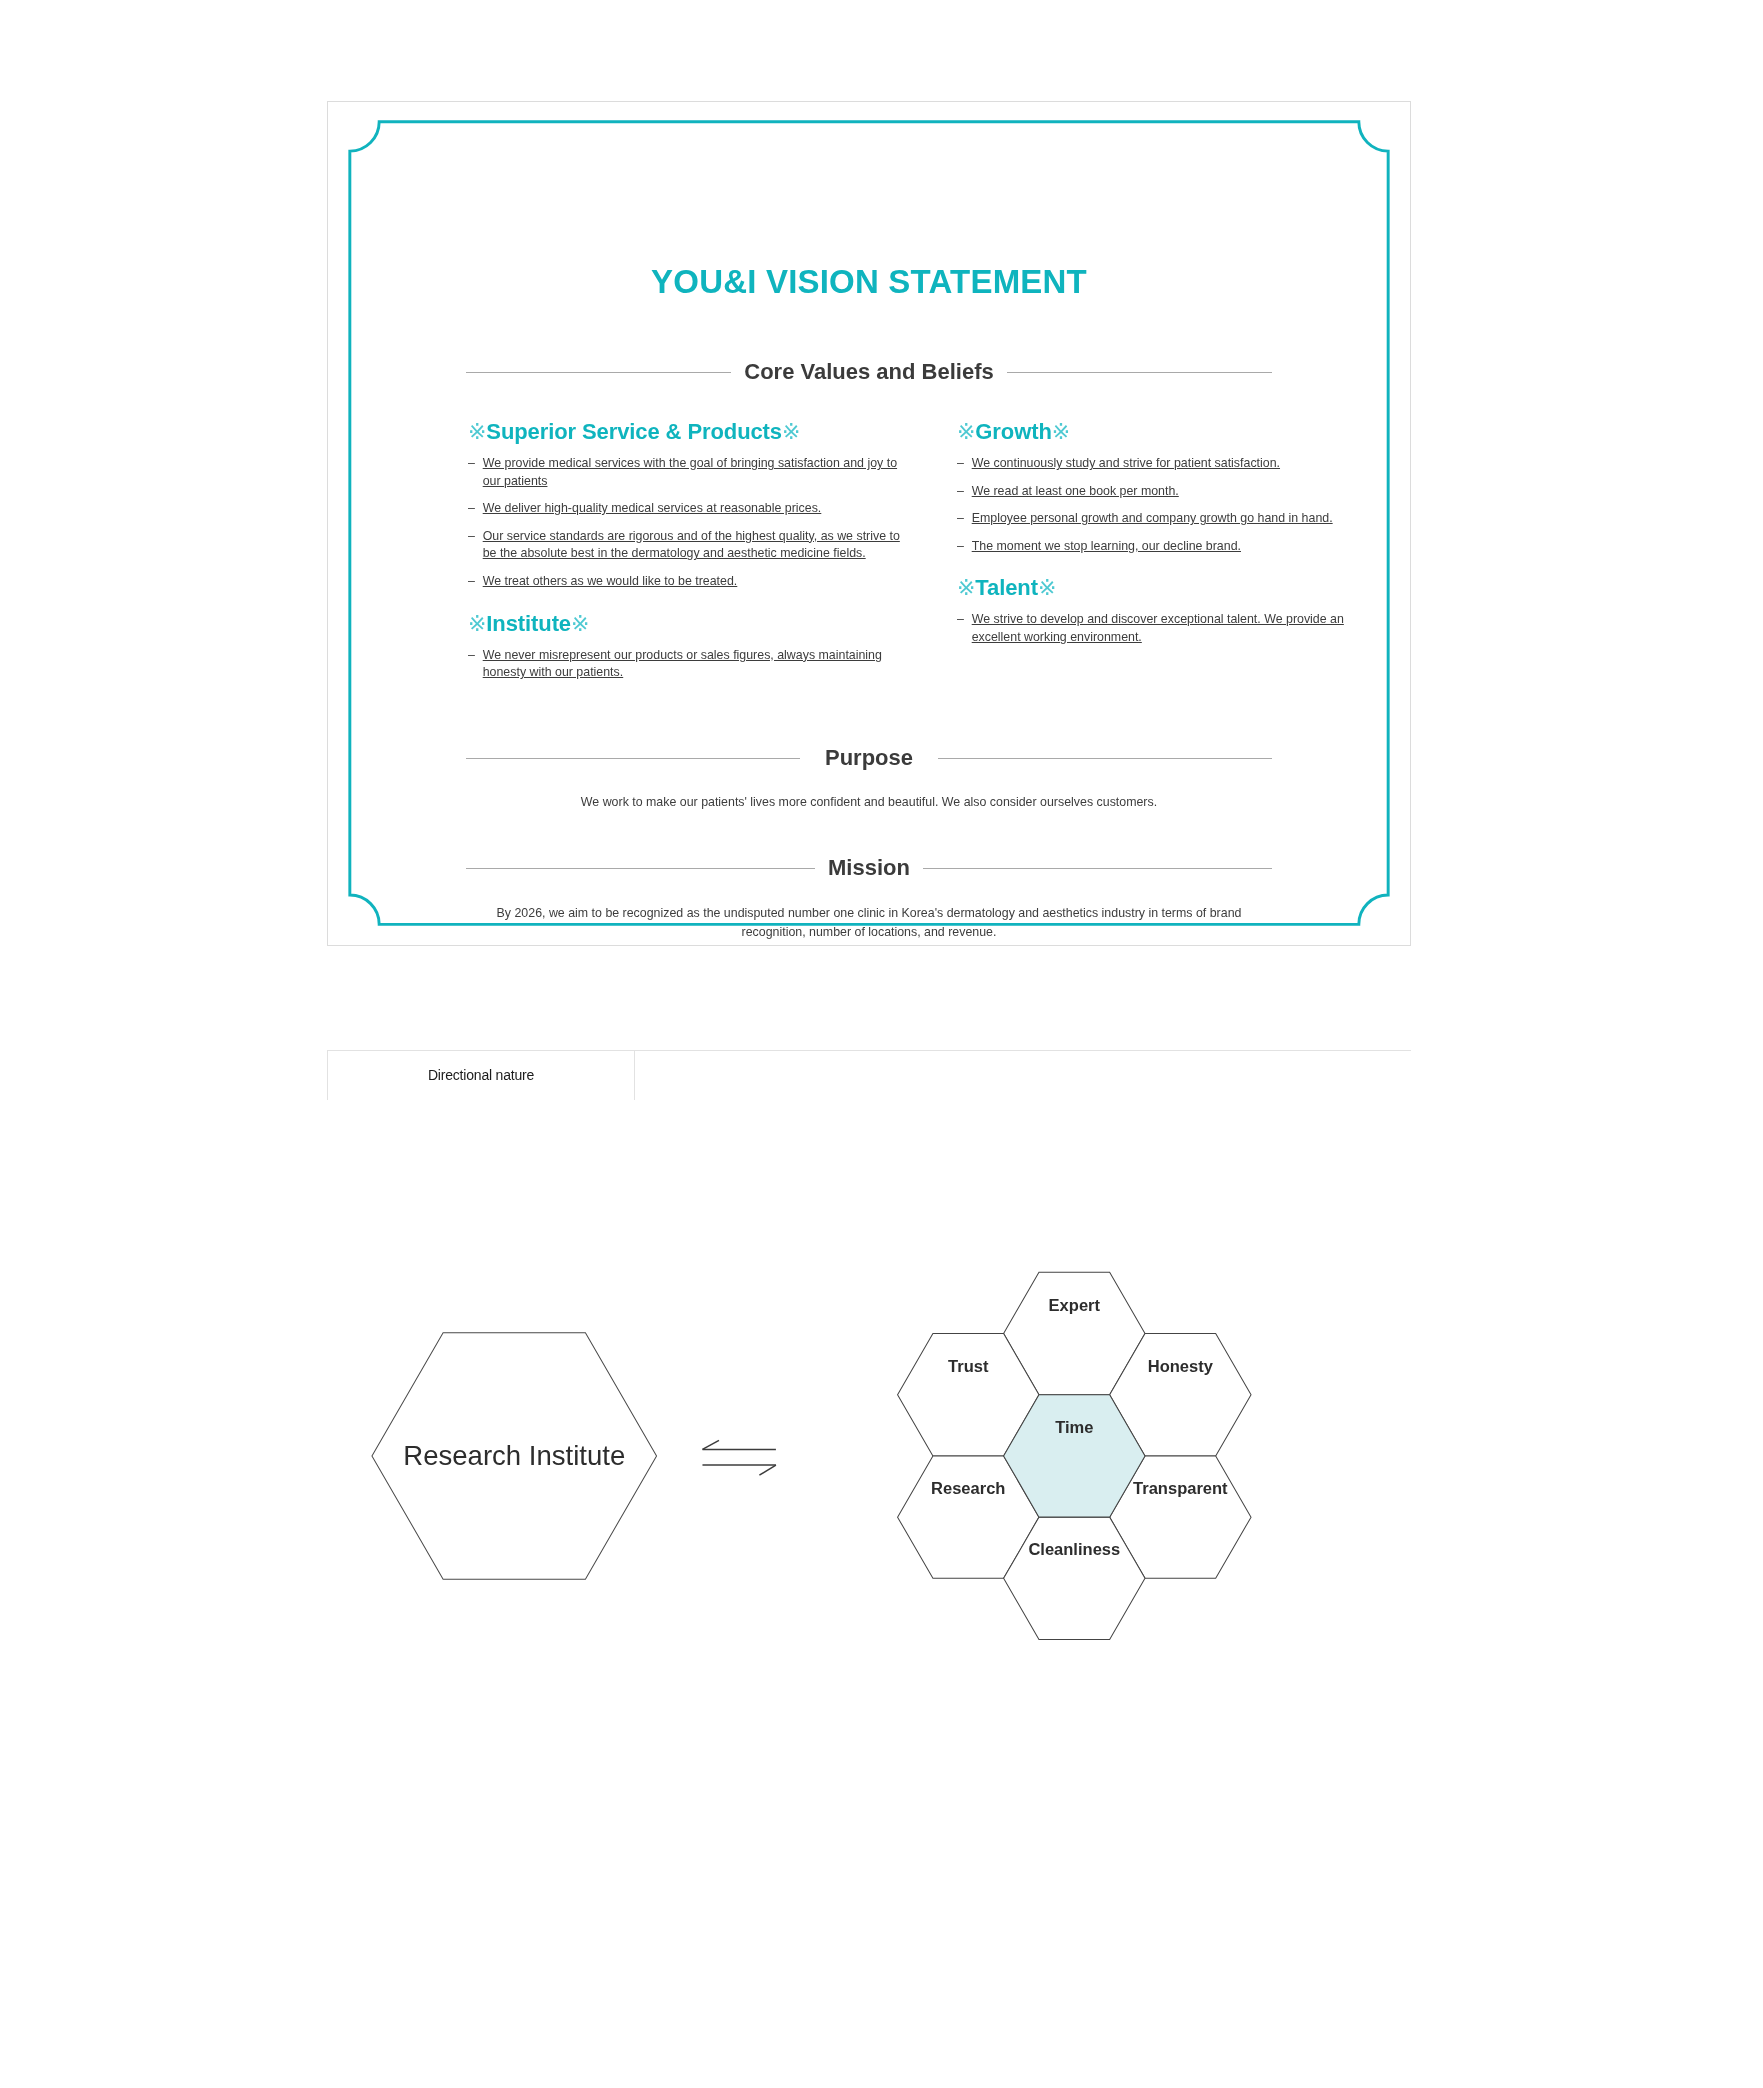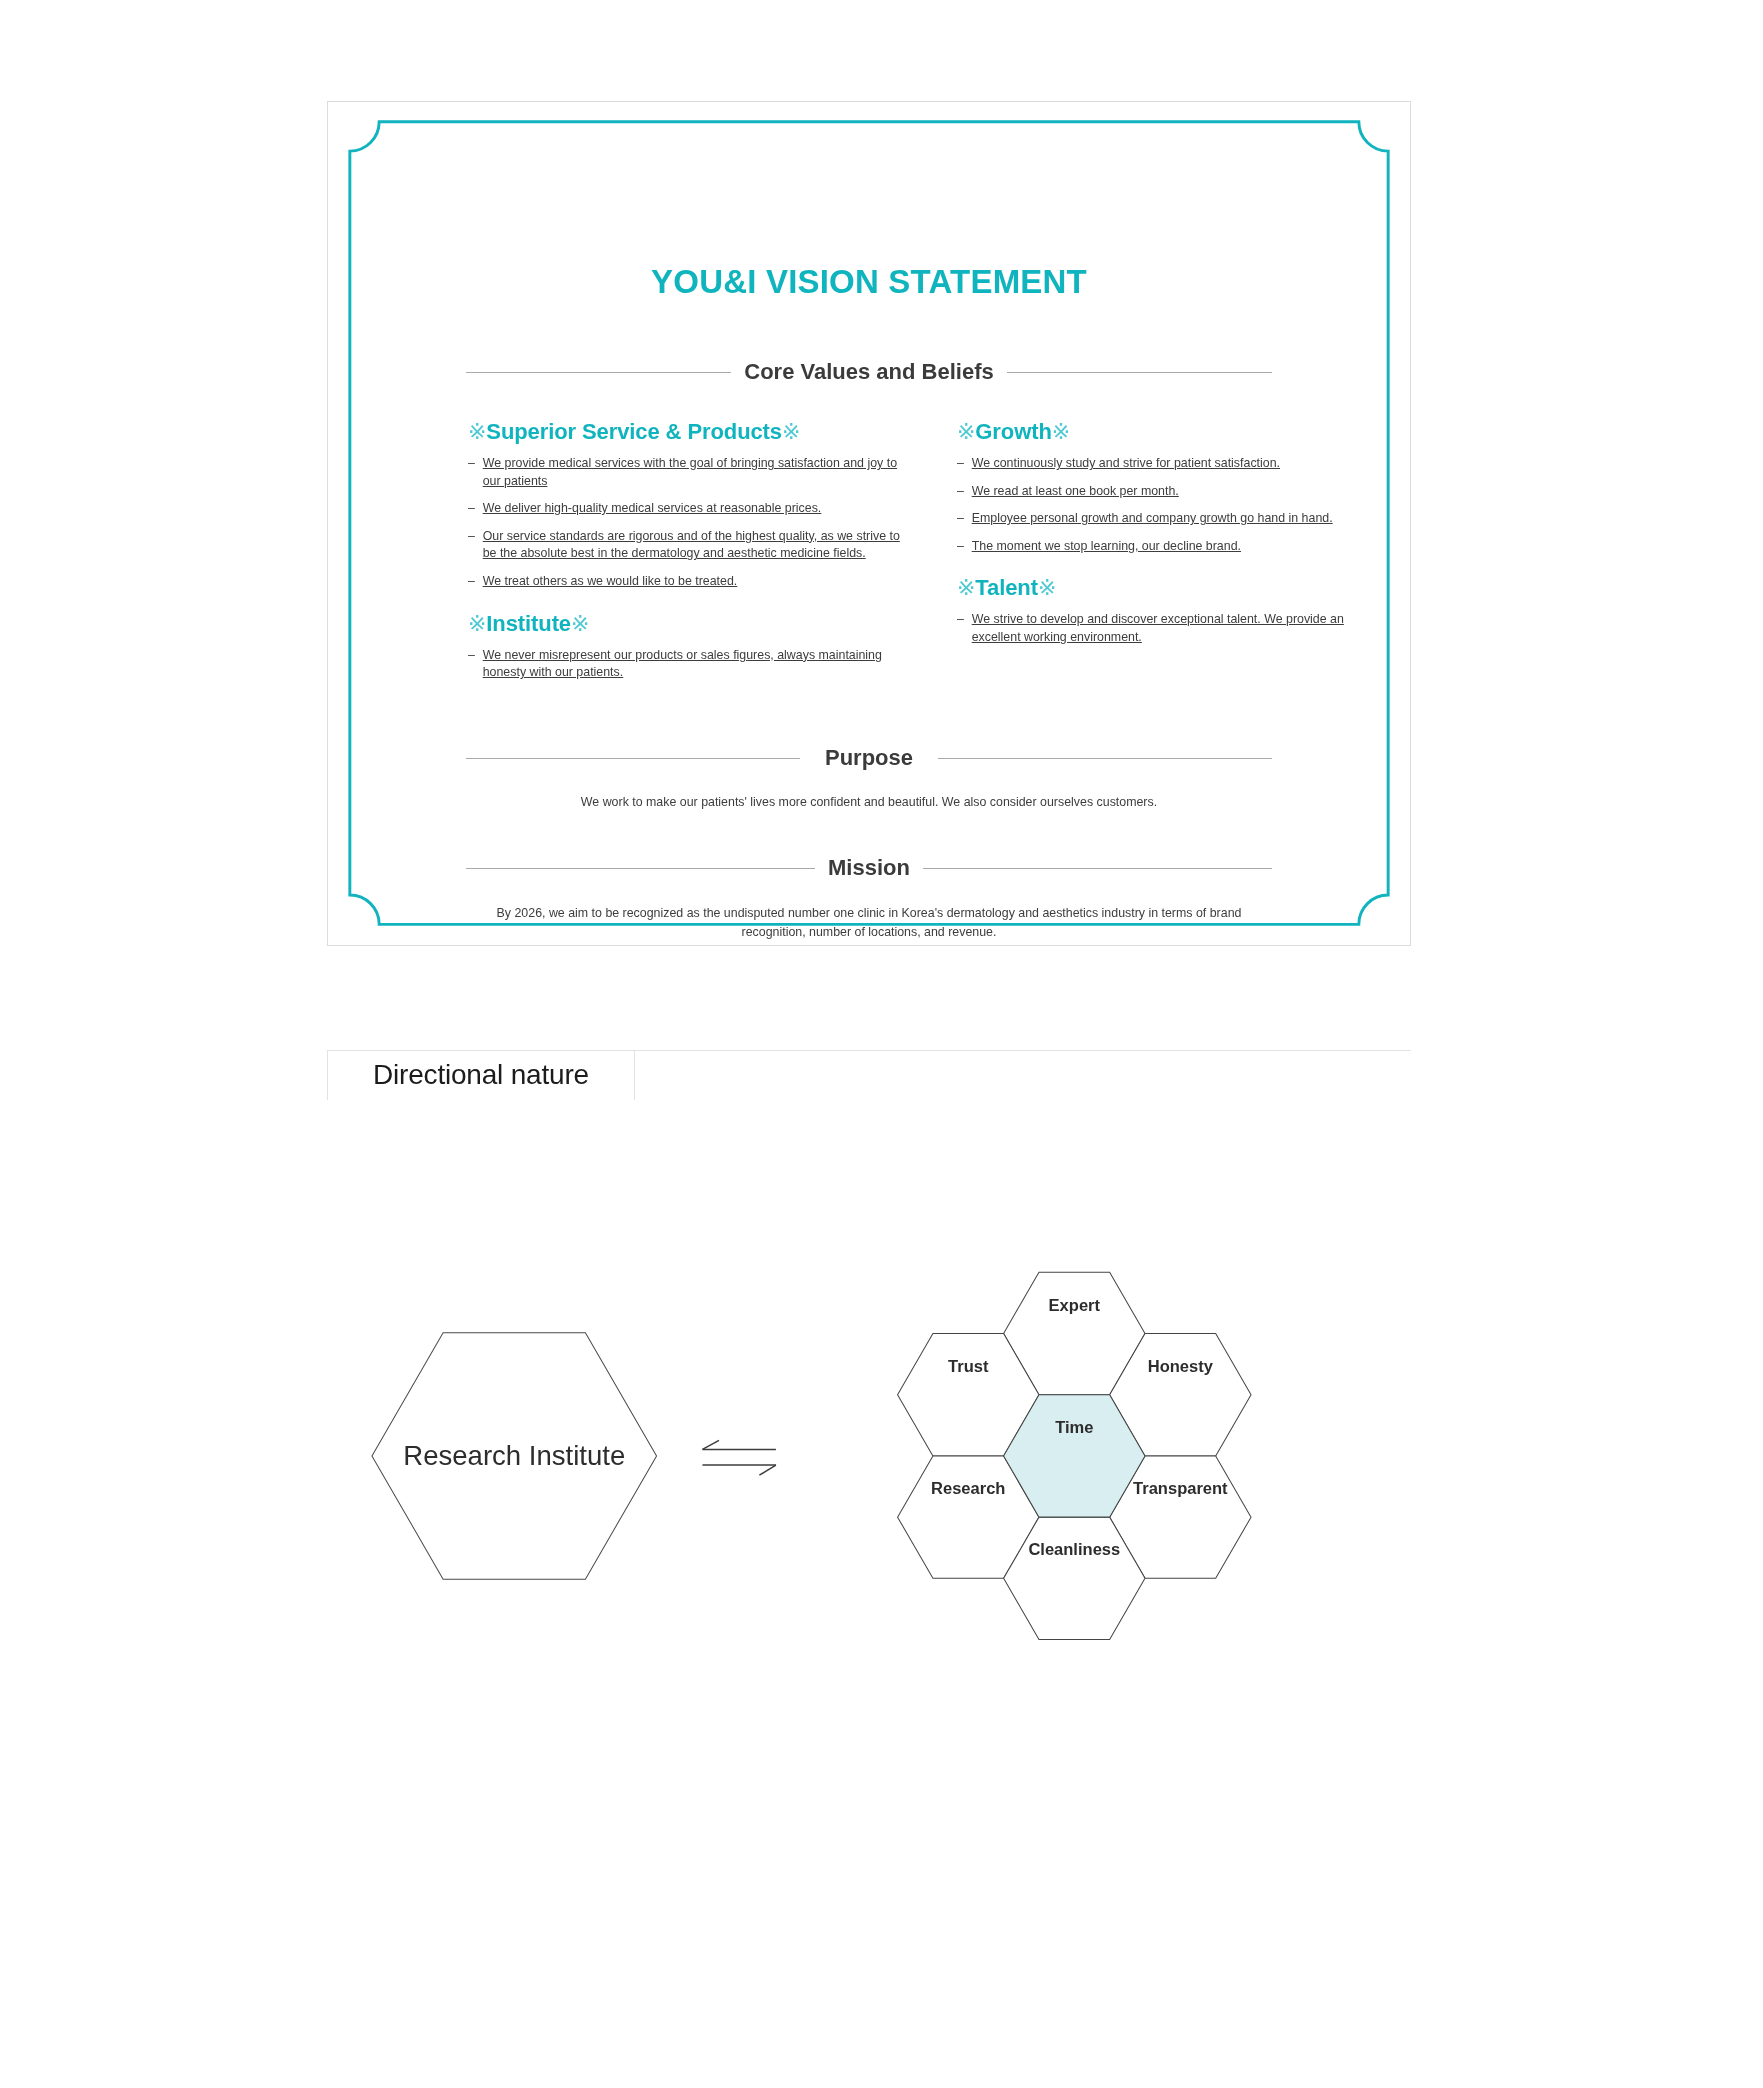--- a/index.html
+++ b/index.html
@@ -144,21 +144,21 @@
     top: 1050px;
     width: 308px;
     height: 50px;
     border-left: 0.9px solid #e2e2e2;
     border-right: 0.9px solid #e2e2e2;
     display: flex;
     align-items: center;
     justify-content: center;
   }
   .tab-label {
-    font-size: 28px;
+    font-size: 14px;
     color: #1c1c1c;
     letter-spacing: -0.2px;
   }
 
   
   .hex-canvas {
     position: absolute;
     left: 349px;
     top: 1139px;
     width: 1065px;

